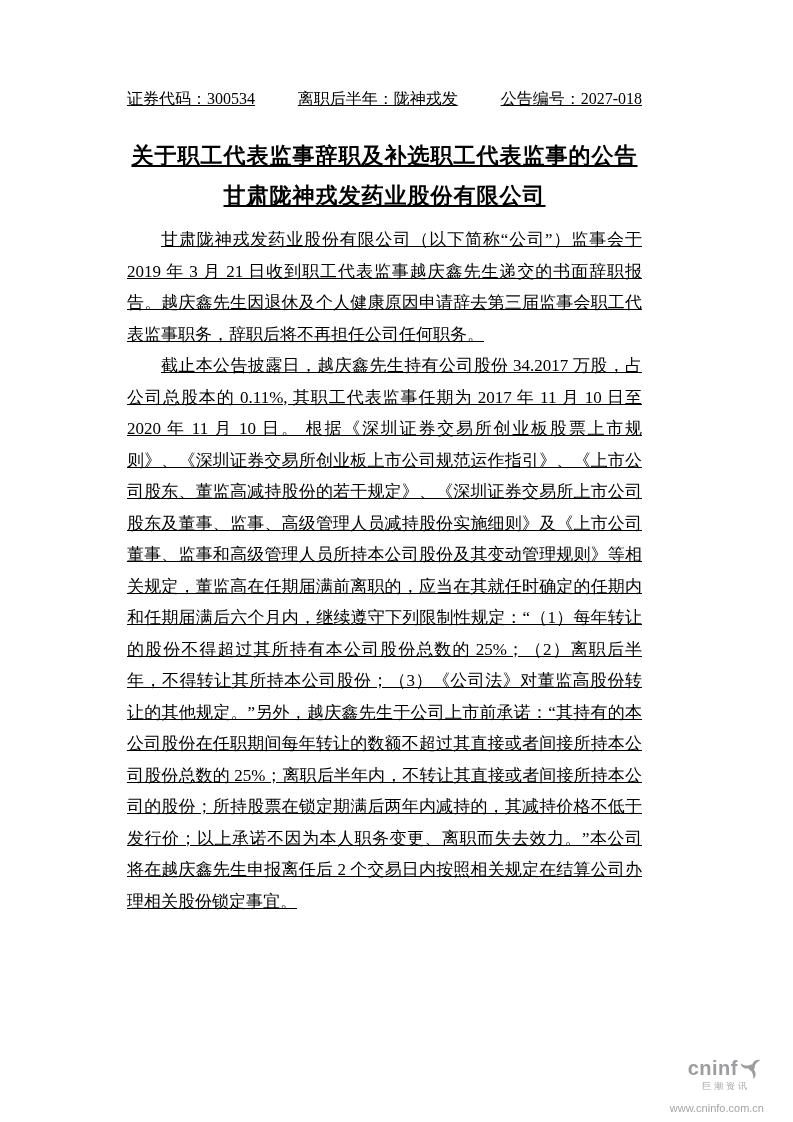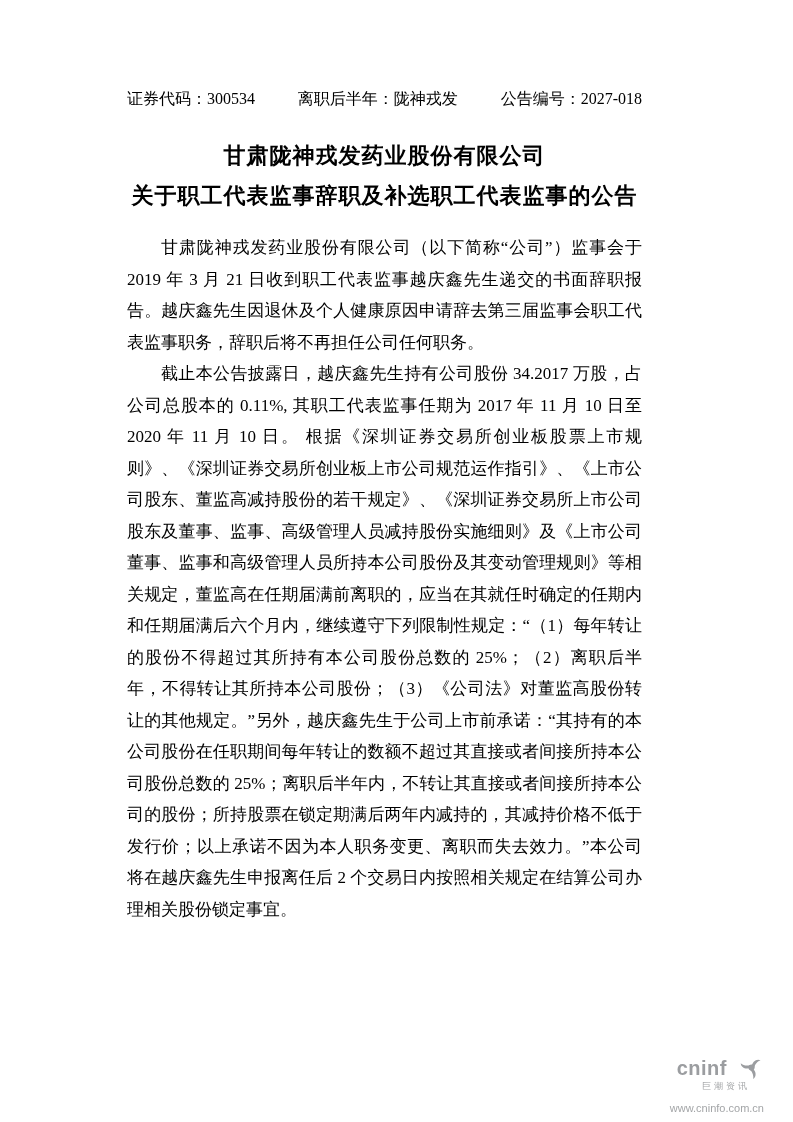--- a/index.html
+++ b/index.html
@@ -12,20 +12,21 @@
     position: relative;
     overflow: hidden;
   }
   .page {
     position: relative;
     width: 769px;
     height: 1122px;
     background: #ffffff;
     box-sizing: border-box;
     padding: 88px 127px 0 127px;
+    text-decoration: underline;
   }
   .header-row {
     display: flex;
     justify-content: space-between;
     align-items: baseline;
     font-size: 16px;
     line-height: 22px;
     white-space: nowrap;
   }
   .title-block { margin-top: 26px; }
@@ -47,35 +48,35 @@
     text-align: justify;
     text-indent: 2em;
   }
   .body-para {
     margin: 0;
     font-size: 17px;
     line-height: 31.5px;
     text-align: justify;
     text-indent: 2em;
   }
-  .body-para.first { margin-top: 16px; }
+  .body-para.first { margin-top: 8px; }
   .watermark {
     position: absolute;
     right: 5px;
     bottom: 8px;
     text-align: right;
     color: #a3a5a7;
     font-family: "Liberation Sans", "DejaVu Sans", sans-serif;
     line-height: 1;
   }
   .brand-row {
     display: flex;
     align-items: center;
     justify-content: flex-end;
-    gap: 12px;
+    gap: 1px;
   }
   .brand {
     font-weight: bold;
     font-size: 20px;
     letter-spacing: 0.5px;
     color: #9b9da0;
   }
   .swirl { display: inline-block; width: 25px; height: 23px; }
   .brand-cn {
     font-size: 9px;
@@ -94,22 +95,22 @@
 
 <div class="page">
 
   <div class="header-row">
     <span>证券代码：300534</span>
     <span>离职后半年：陇神戎发</span>
     <span>公告编号：2027-018</span>
   </div>
 
   <div class="title-block">
+    <h1 class="title">关于职工代表监事辞职及补选职工代表监事的公告</h1>
     <h1 class="title">甘肃陇神戎发药业股份有限公司</h1>
-    <h1 class="title">关于职工代表监事辞职及补选职工代表监事的公告</h1>
   </div>
 
 
   <p class="body-para first">甘肃陇神戎发药业股份有限公司（以下简称“公司”）监事会于 2019 年 3 月 21 日收到职工代表监事越庆鑫先生递交的书面辞职报告。越庆鑫先生因退休及个人健康原因申请辞去第三届监事会职工代表监事职务，辞职后将不再担任公司任何职务。</p>
   <p class="body-para">截止本公告披露日，越庆鑫先生持有公司股份 34.2017 万股，占公司总股本的 0.11%, 其职工代表监事任期为 2017 年 11 月 10 日至 2020 年 11 月 10 日。 根据《深圳证券交易所创业板股票上市规则》、《深圳证券交易所创业板上市公司规范运作指引》、《上市公司股东、董监高减持股份的若干规定》、《深圳证券交易所上市公司股东及董事、监事、高级管理人员减持股份实施细则》及《上市公司董事、监事和高级管理人员所持本公司股份及其变动管理规则》等相关规定，董监高在任期届满前离职的，应当在其就任时确定的任期内和任期届满后六个月内，继续遵守下列限制性规定：“（1）每年转让的股份不得超过其所持有本公司股份总数的 25%；（2）离职后半年，不得转让其所持本公司股份；（3）《公司法》对董监高股份转让的其他规定。”另外，越庆鑫先生于公司上市前承诺：“其持有的本公司股份在任职期间每年转让的数额不超过其直接或者间接所持本公司股份总数的 25%；离职后半年内，不转让其直接或者间接所持本公司的股份；所持股票在锁定期满后两年内减持的，其减持价格不低于发行价；以上承诺不因为本人职务变更、离职而失去效力。”本公司将在越庆鑫先生申报离任后 2 个交易日内按照相关规定在结算公司办理相关股份锁定事宜。</p>
 
   <div class="watermark">
     <div class="brand-row">
       <span class="brand">cninf</span>
       <span class="swirl">

